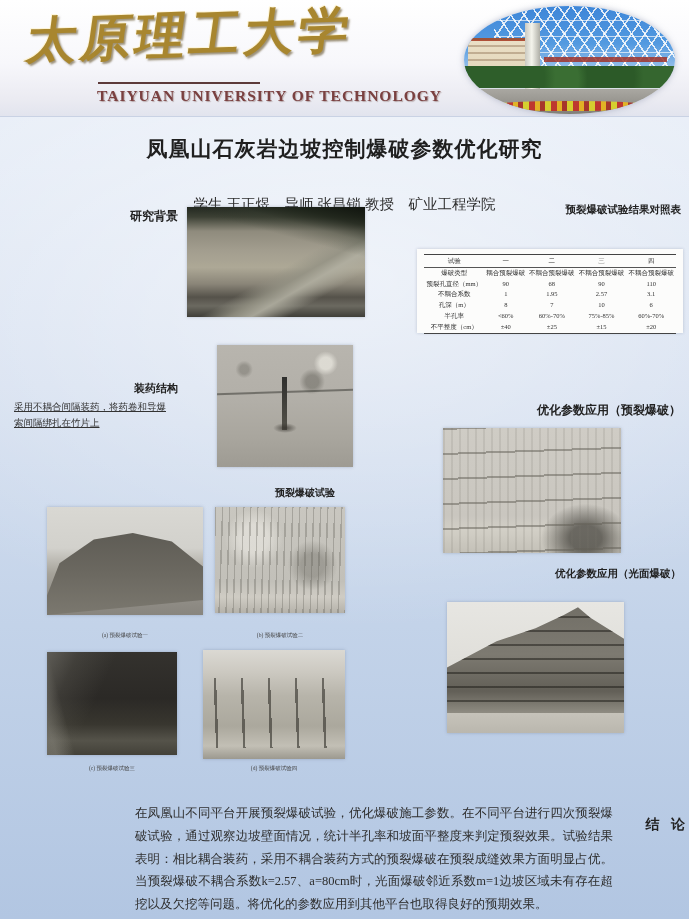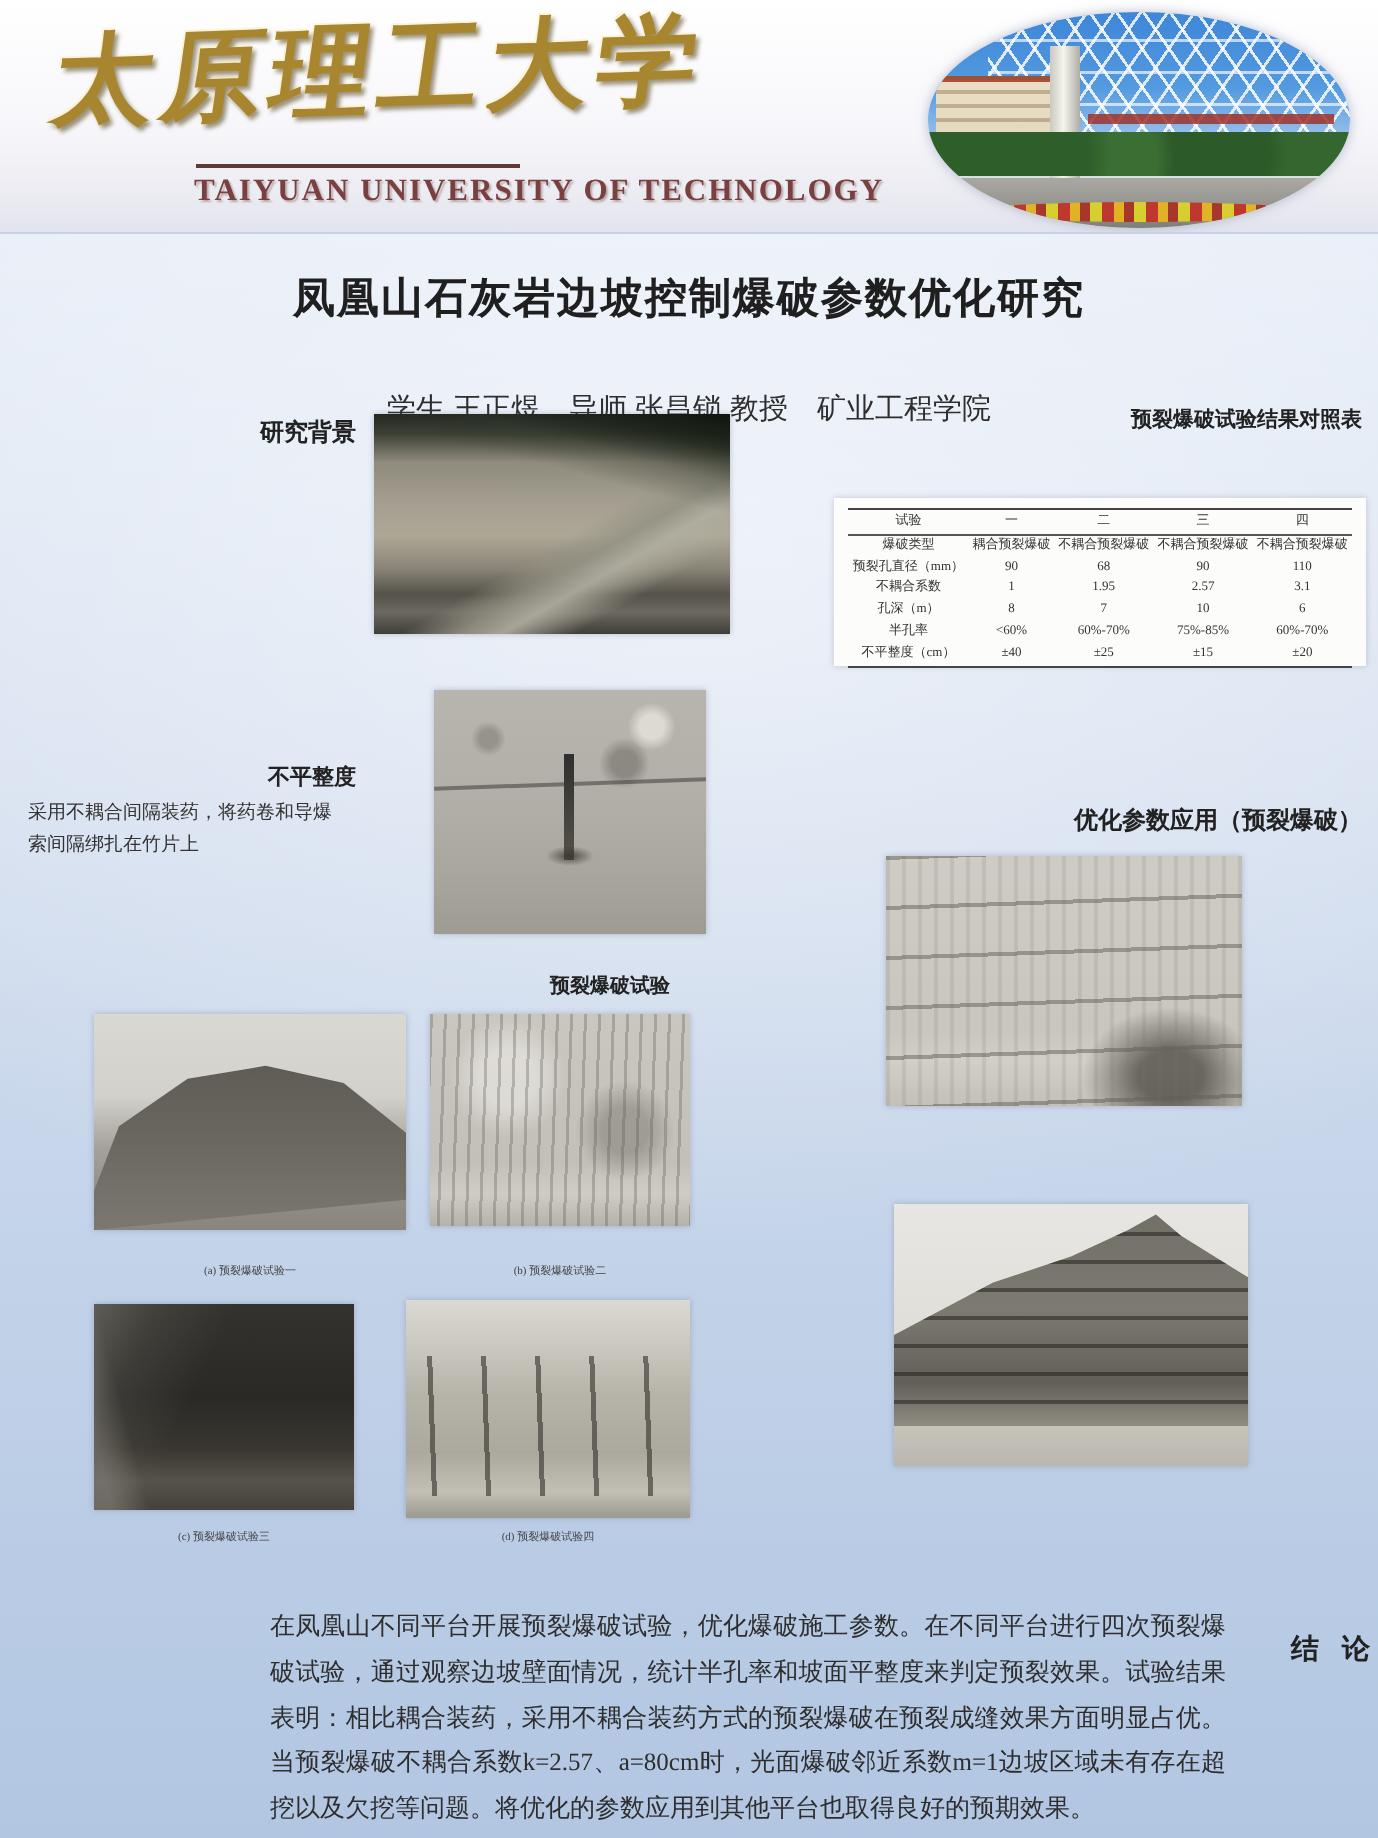--- a/index.html
+++ b/index.html
@@ -68,21 +68,21 @@
     font-size:14.5px;color:#2e2e2e;font-family:"Liberation Sans","DejaVu Sans",sans-serif;margin-top:28px;}
   
   .sec-h{position:absolute;font-weight:bold;color:#222;text-align:right;}
   .sec-p{position:absolute;text-align:justify;color:#333;}
   .caption{position:absolute;font-size:5.5px;color:#444;text-align:center;}
   .photo{position:absolute;box-shadow:0 0 3px rgba(90,100,130,0.35);}
   
   .bg-h{left:18px;top:208px;width:160px;font-size:12px;}
   .bg-p{left:20px;top:227px;width:157px;font-size:11px;line-height:20.5px;}
   .charge-h{left:18px;top:381px;width:160px;font-size:11px;}
-  .charge-p{left:14px;top:399px;width:158px;font-size:9.5px;line-height:16px;text-align:left;}
+  .charge-p{left:14px;top:399px;width:158px;font-size:9.5px;line-height:16px;text-align:left;text-decoration:underline;}
   .presplit-h{left:55px;top:486px;width:280px;font-size:10px;}
   
   .table-h{left:415px;top:203px;width:266px;font-size:10.5px;}
   .opt1-h{left:415px;top:402px;width:266px;font-size:12px;}
   .opt2-h{left:415px;top:567px;width:266px;font-size:10.5px;}
   
   .concl-h{left:0;top:816px;width:689px;font-size:14px;letter-spacing:4px;}
   .concl-p{left:135px;top:802px;width:478px;font-size:12.5px;line-height:22.8px;color:#2e2e2e;}
   
   .p-slope{left:187px;top:207px;width:178px;height:110px;
@@ -163,21 +163,21 @@
     </div>
   </div>
 
   <div class="title">凤凰山石灰岩边坡控制爆破参数优化研究</div>
   <div class="authors">学生 王正煜　导师 张昌锁 教授　矿业工程学院</div>
 
   <div class="sec-h bg-h">研究背景</div>
 
   <div class="photo p-slope"></div>
 
-  <div class="sec-h charge-h">不平整度</div>
+  <div class="sec-h charge-h">装药结构</div>
   <div class="sec-p charge-p">采用不耦合间隔装药，将药卷和导爆索间隔绑扎在竹片上</div>
 
   <div class="photo p-stick">
     <div class="rope"></div>
     <div class="stick"></div>
     <div class="hole"></div>
   </div>
 
   <div class="sec-h presplit-h">预裂爆破试验</div>
   <div class="photo p-a">
@@ -247,20 +247,21 @@
           <td>±25</td>
           <td>±15</td>
           <td>±20</td>
         </tr>
       </tbody>
     </table>
   </div>
 
   <div class="sec-h opt1-h">优化参数应用（预裂爆破）</div>
   <div class="photo p-bench"></div>
+  <div class="sec-h opt2-h">优化参数应用（光面爆破）</div>
   <div class="photo p-mtn">
     <div class="mtn"></div>
     <div class="ground"></div>
   </div>
 
   <div class="sec-h concl-h">结 论</div>
   <div class="sec-p concl-p">在凤凰山不同平台开展预裂爆破试验，优化爆破施工参数。在不同平台进行四次预裂爆破试验，通过观察边坡壁面情况，统计半孔率和坡面平整度来判定预裂效果。试验结果表明：相比耦合装药，采用不耦合装药方式的预裂爆破在预裂成缝效果方面明显占优。当预裂爆破不耦合系数k=2.57、a=80cm时，光面爆破邻近系数m=1边坡区域未有存在超挖以及欠挖等问题。将优化的参数应用到其他平台也取得良好的预期效果。</div>
 
 </div>
 

